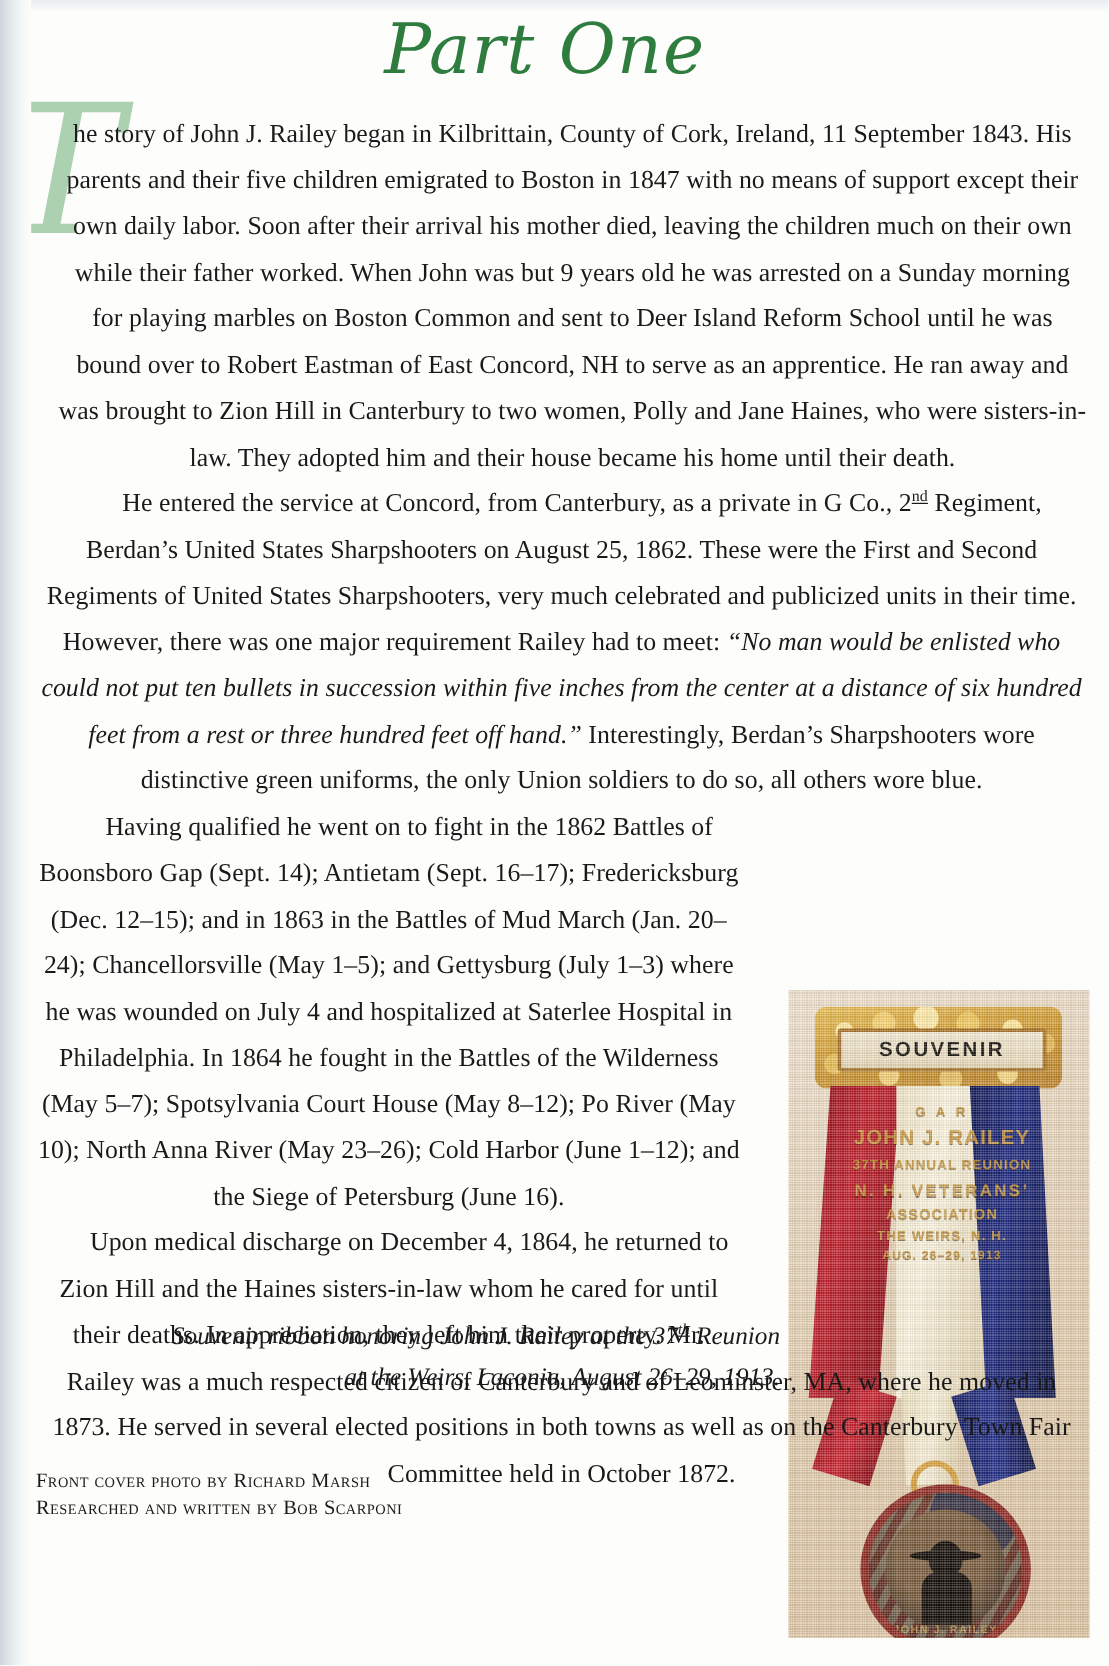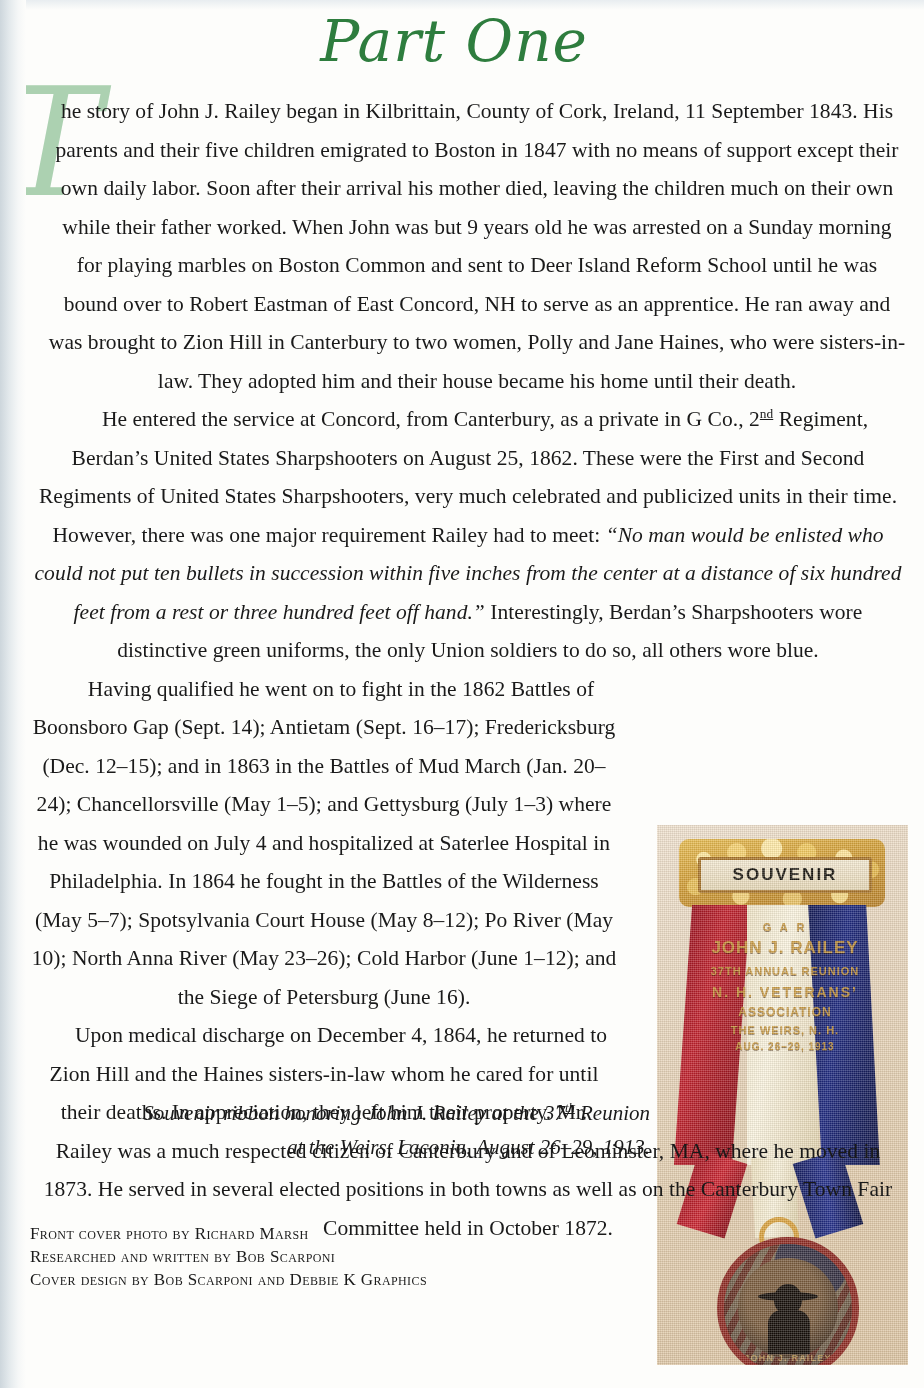--- a/index.html
+++ b/index.html
@@ -354,21 +354,20 @@
   </div>
 
   <div class="caption">
     <div><span>Souvenir ribbon honoring John J. Railey at the 37</span><sup class="ord">th</sup><span> Reunion</span></div>
     <div>at the Weirs, Laconia, August 26–29, 1913.</div>
   </div>
 
   <div class="credits">
     <div class="credit-line">Front cover photo by Richard Marsh</div>
     <div class="credit-line">Researched and written by Bob Scarponi</div>
-    <div class="credit-line">Cover design by Bob Scarponi and Debbie K Graphics</div>
   </div>
 
   <div class="photo">
 
     <div class="badge-bar"></div>
     <div class="badge-plate">
       <span>SOUVENIR</span>
     </div>
 
     <div class="ribbon ribbon-red"></div>

